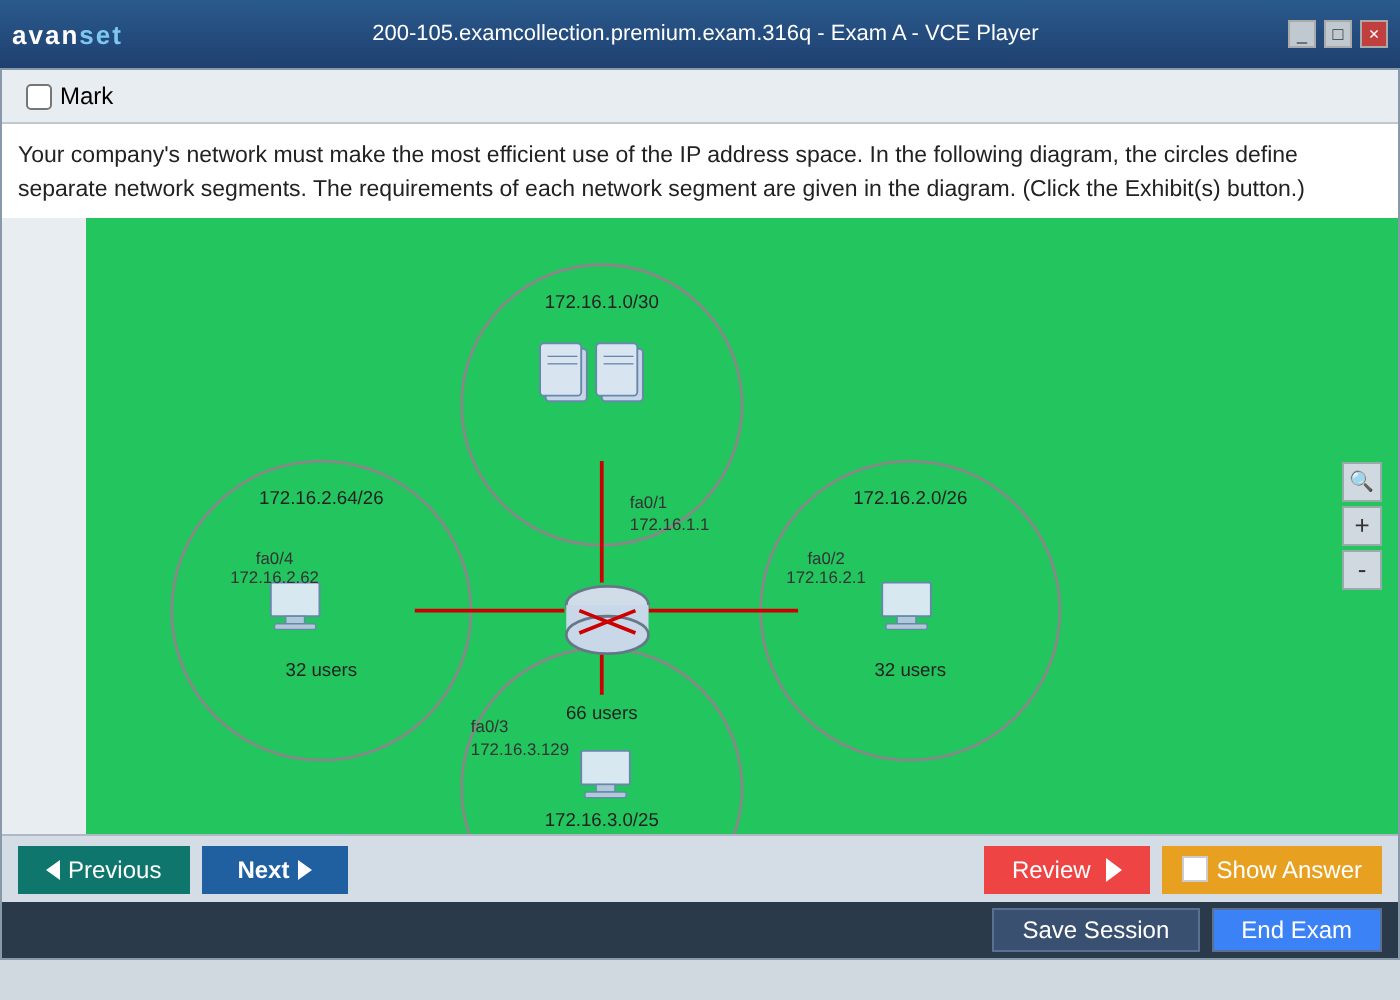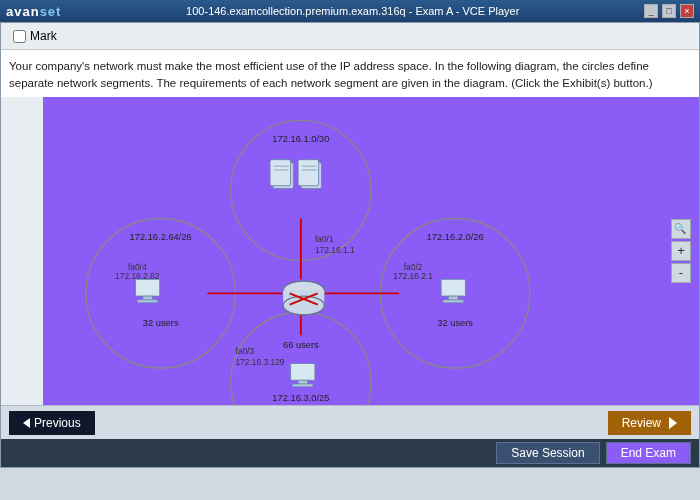--- a/index.html
+++ b/index.html
@@ -1,21 +1,21 @@
 <!DOCTYPE html>
 <html><head>
   <meta charset="utf-8">
   <style>
     * { margin: 0; padding: 0; box-sizing: border-box; }
     body { width: 700px; height: 500px; overflow: hidden; font-family: Arial, sans-serif; font-size: 12px; background: #d0d8e0; }
 
     .title-bar {
       background: linear-gradient(to bottom, #2a5a8c, #1e4070);
       color: white;
-      height: 22px;
+      height: 34px;
       display: flex;
       align-items: center;
       justify-content: space-between;
       padding: 0 6px;
       font-size: 11px;
     }
     .title-bar-logo {
       font-weight: bold;
       font-size: 13px;
       color: #7ec8f0;
@@ -69,21 +69,21 @@
     .question-body {
       padding: 8px 8px 4px;
       font-size: 11.5px;
       color: #222;
       line-height: 1.5;
       background: white;
     }
 
     .diagram-area {
       flex: 1;
-      background: #8b5cf6;
+      background: #22c55e;
       position: relative;
       overflow: hidden;
       margin-left: 42px;
     }
 
     
     .diagram-svg {
       position: absolute;
       top: 0; left: 0;
       width: 100%; height: 100%;
@@ -116,41 +116,41 @@
     .bottom-toolbar {
       display: flex;
       align-items: center;
       background: #d4dce6;
       border-top: 1px solid #b0b8c4;
       height: 34px;
       padding: 0 8px;
       gap: 6px;
     }
     .btn-prev {
-      background: #0f172a;
+      background: #0f766e;
       color: white;
       border: none;
       padding: 5px 14px;
       cursor: pointer;
       font-size: 12px;
       display: flex; align-items: center; gap: 4px;
     }
     .btn-next {
       background: #2060a0;
       color: white;
       border: none;
       padding: 5px 18px;
       cursor: pointer;
       font-size: 12px;
       font-weight: bold;
       display: flex; align-items: center; gap: 4px;
     }
     .spacer { flex: 1; }
     .btn-review {
-      background: #a16207;
+      background: #ef4444;
       color: white;
       border: none;
       padding: 5px 14px;
       cursor: pointer;
       font-size: 12px;
       display: flex; align-items: center; gap: 4px;
     }
     .btn-show-answer {
       background: #e8a020;
       color: white;
@@ -187,21 +187,21 @@
     .btn-save-session {
       background: #3a5070;
       color: #ffffff;
       border: 1px solid #5a7090;
       padding: 3px 14px;
       cursor: pointer;
       font-size: 12px;
       margin-left: auto;
     }
     .btn-end-exam {
-      background: #8b5cf6;
+      background: #3b82f6;
       color: white;
       border: 1px solid #5a7090;
       padding: 3px 14px;
       cursor: pointer;
       font-size: 12px;
     }
 
     .review-arrow {
       width: 0; height: 0;
       border-top: 6px solid transparent;
@@ -225,21 +225,21 @@
       display: inline-block;
     }
   </style>
 </head>
 <body>
 
 <div class="title-bar">
   <div class="title-bar-logo">
     <span>avan</span><span style="color:#7ec8f0">set</span>
   </div>
-  <div class="title-bar-center">100-146.examcollection.premium.exam.316q - Exam A - VCE Player</div>
+  <div class="title-bar-center">200-105.examcollection.premium.exam.316q - Exam A - VCE Player</div>
   <div class="title-bar-controls">
     <div class="title-btn">_</div>
     <div class="title-btn">□</div>
     <div class="title-btn" style="background:#c04040;color:white;">×</div>
   </div>
 </div>
 
 <div class="main-window">
 
   <div class="question-header">
@@ -333,26 +333,34 @@
       <div class="zoom-search">🔍</div>
       <div class="zoom-btn">+</div>
       <div class="zoom-btn">-</div>
     </div>
   </div>
 
   <div class="bottom-toolbar">
     <button class="btn-prev">
       <span class="prev-arrow"></span>
       <span>Previous</span>
+    </button>
+    <button class="btn-next">
+      <span>Next</span>
+      <span class="next-arrow"></span>
     </button>
     <div class="spacer"></div>
     <button class="btn-review">
       <span>Review</span>
       <span class="review-arrow"></span>
     </button>
+    <button class="btn-show-answer">
+      <span class="btn-icon-sq"></span>
+      <span>Show Answer</span>
+    </button>
   </div>
 
   <div class="bottom-toolbar2">
     <button class="btn-save-session">Save Session</button>
     <button class="btn-end-exam">End Exam</button>
   </div>
 
 </div>
 
 </body></html>

